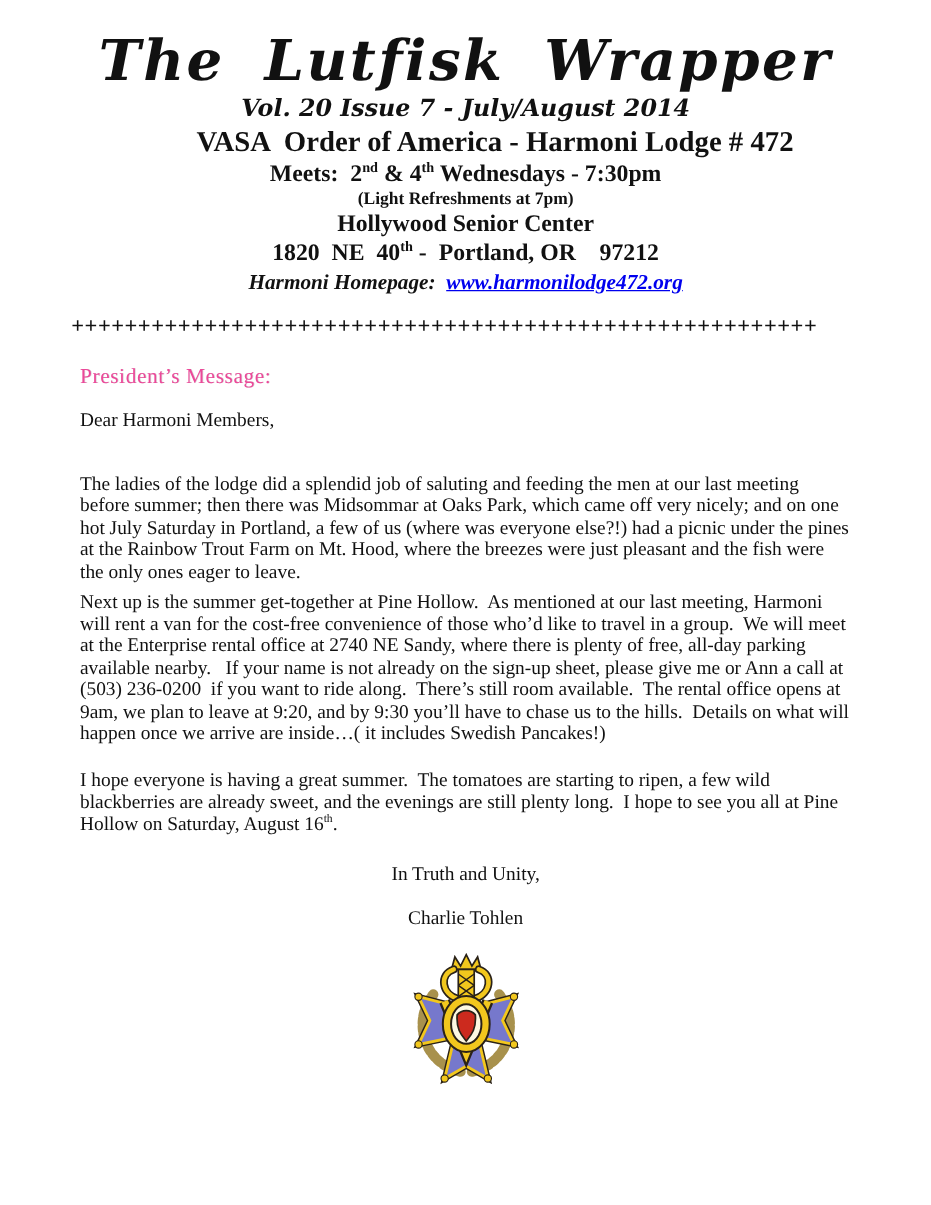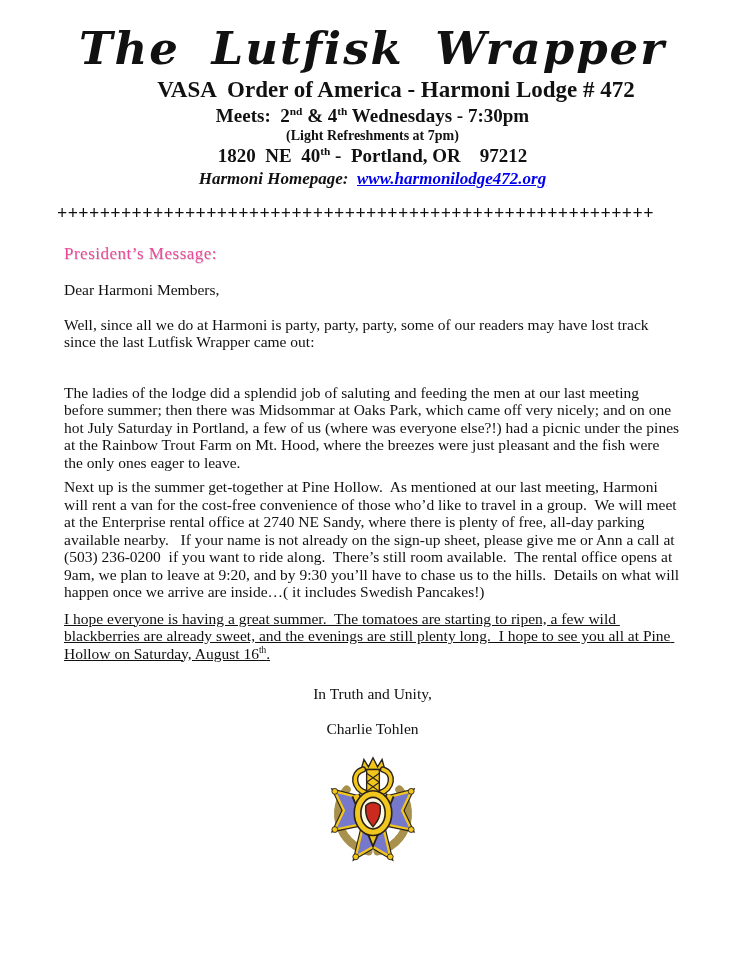--- a/index.html
+++ b/index.html
@@ -73,45 +73,46 @@
   .salutation { margin-top: 17px; font-size: 15.5px; white-space: pre-wrap; }
   .body-text {
     font-size: 15.5px;
     line-height: 17.5px;
     white-space: pre-wrap;
     text-align: left;
   }
   .p1 { margin-top: 17px; }
   .p2 { margin-top: 33px; }
   .p3 { margin-top: 7px; }
-  .p4 { margin-top: 9px; text-decoration: underline; }
+  .p4 { margin-top: 20px; }
   .closing { margin-top: 23px; text-align: center; font-size: 15.5px; white-space: pre-wrap; }
   .signature { margin-top: 17px; text-align: center; font-size: 15.5px; white-space: pre-wrap; }
   .logo-wrap { text-align: center; margin-top: 17px; }
 </style>
 </head>
 <body>
 
 <div class="page">
 
   <header class="masthead">
     <div class="title">The Lutfisk Wrapper</div>
+    <div class="vol-line">Vol. 20 Issue 7 - July/August 2014</div>
     <div class="org-line">VASA  Order of America - Harmoni Lodge # 472</div>
     <div class="meets-line"><span>Meets:  2</span><span class="sup">nd</span><span> &amp; 4</span><span class="sup">th</span><span> Wednesdays - 7:30pm</span></div>
     <div class="refreshments">(Light Refreshments at 7pm)</div>
+    <div class="venue">Hollywood Senior Center</div>
     <div class="address"><span>1820  NE  40</span><span class="sup">th</span><span> -  Portland, OR    97212</span></div>
     <div class="homepage"><span>Harmoni Homepage:  </span><a>www.harmonilodge472.org</a></div>
   </header>
 
   <div class="separator">++++++++++++++++++++++++++++++++++++++++++++++++++++++++</div>
 
   <section class="message">
     <div class="msg-label">President’s Message:</div>
     <p class="salutation">Dear Harmoni Members,</p>
-    <p class="body-text p1">Well, since all we do at Harmoni is party, party, party, some of our readers may have lost track since the last Lutfisk Wrapper came out:</p>
     <p class="body-text p2">The ladies of the lodge did a splendid job of saluting and feeding the men at our last meeting before summer; then there was Midsommar at Oaks Park, which came off very nicely; and on one hot July Saturday in Portland, a few of us (where was everyone else?!) had a picnic under the pines at the Rainbow Trout Farm on Mt. Hood, where the breezes were just pleasant and the fish were the only ones eager to leave.</p>
     <p class="body-text p3">Next up is the summer get-together at Pine Hollow.  As mentioned at our last meeting, Harmoni will rent a van for the cost-free convenience of those who’d like to travel in a group.  We will meet at the Enterprise rental office at 2740 NE Sandy, where there is plenty of free, all-day parking available nearby.   If your name is not already on the sign-up sheet, please give me or Ann a call at (503) 236-0200  if you want to ride along.  There’s still room available.  The rental office opens at 9am, we plan to leave at 9:20, and by 9:30 you’ll have to chase us to the hills.  Details on what will happen once we arrive are inside…( it includes Swedish Pancakes!)</p>
     <p class="body-text p4"><span>I hope everyone is having a great summer.  The tomatoes are starting to ripen, a few wild blackberries are already sweet, and the evenings are still plenty long.  I hope to see you all at Pine Hollow on Saturday, August 16</span><span class="sup">th</span><span>.</span></p>
     <p class="closing">In Truth and Unity,</p>
     <p class="signature">Charlie Tohlen</p>
   </section>
 
   <div class="logo-wrap">
     <svg width="100" height="120" viewBox="0 0 110 132" aria-hidden="true">
 

